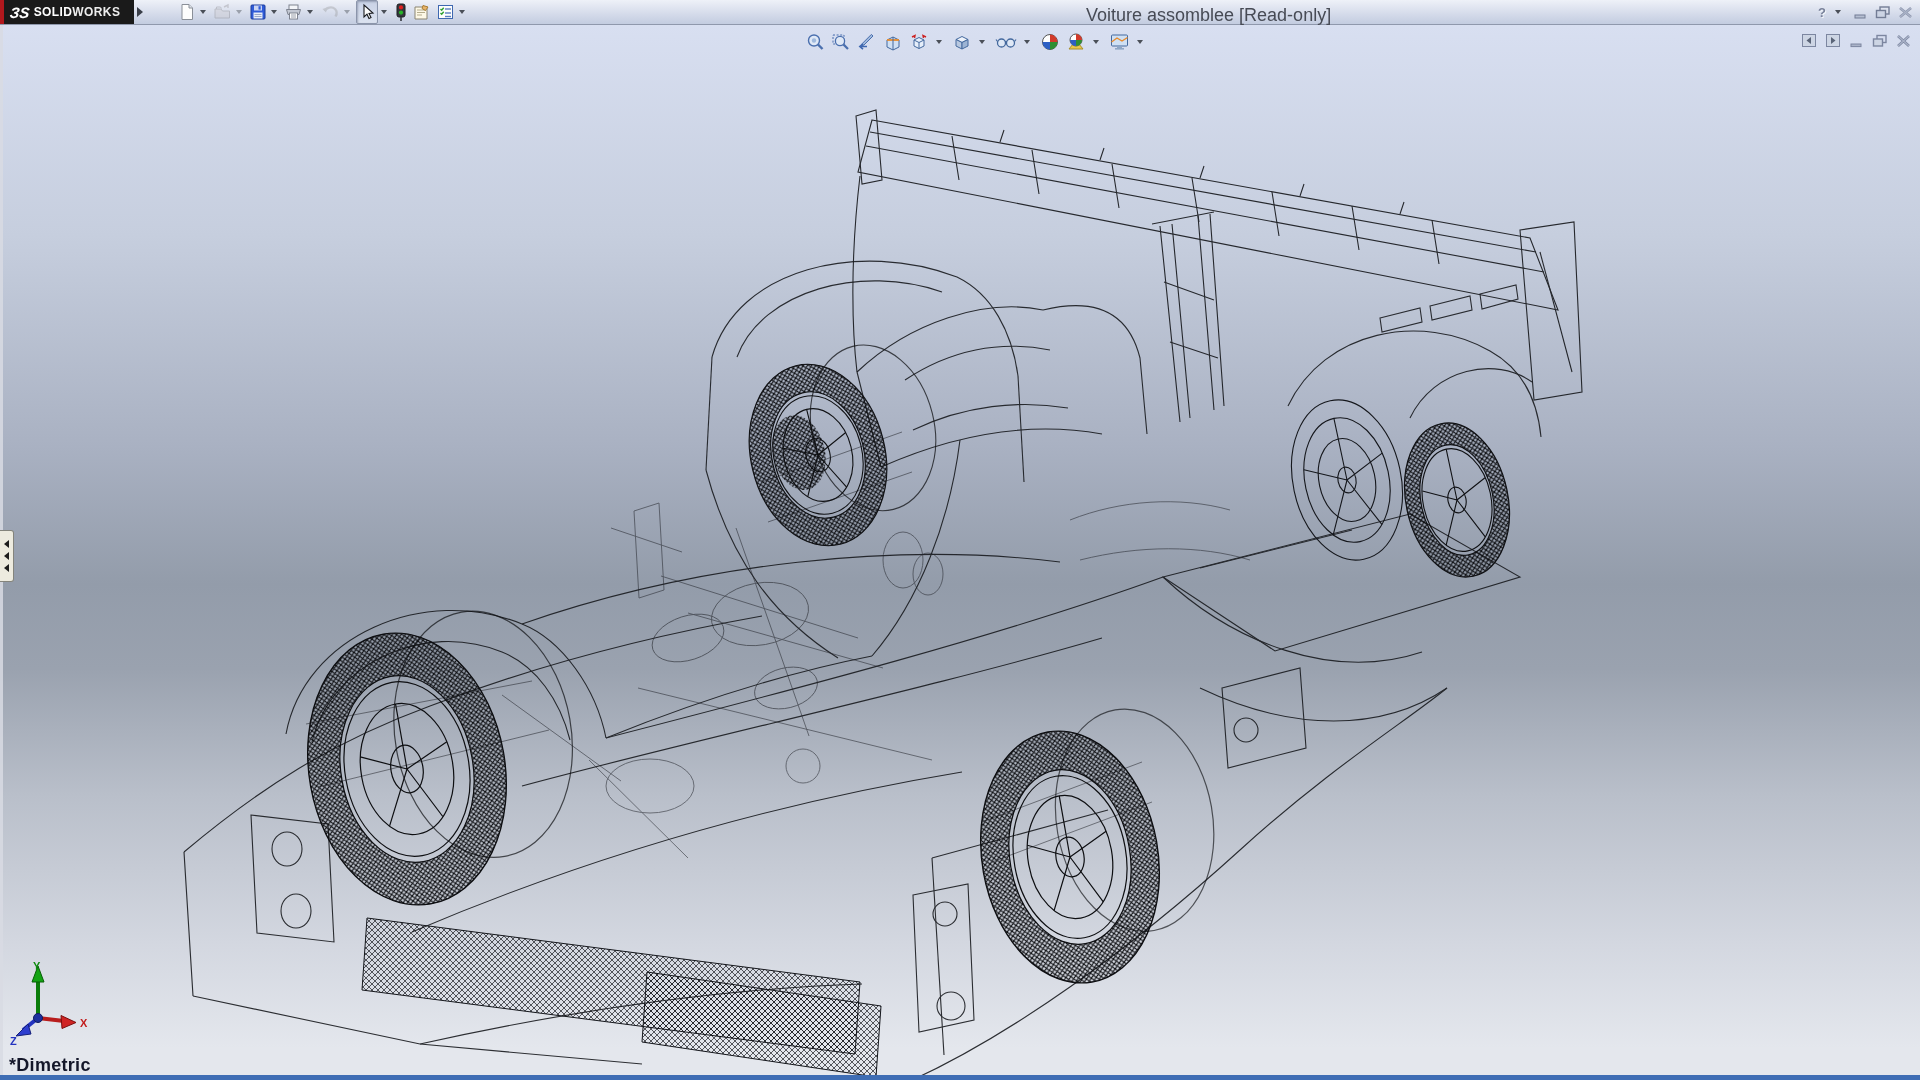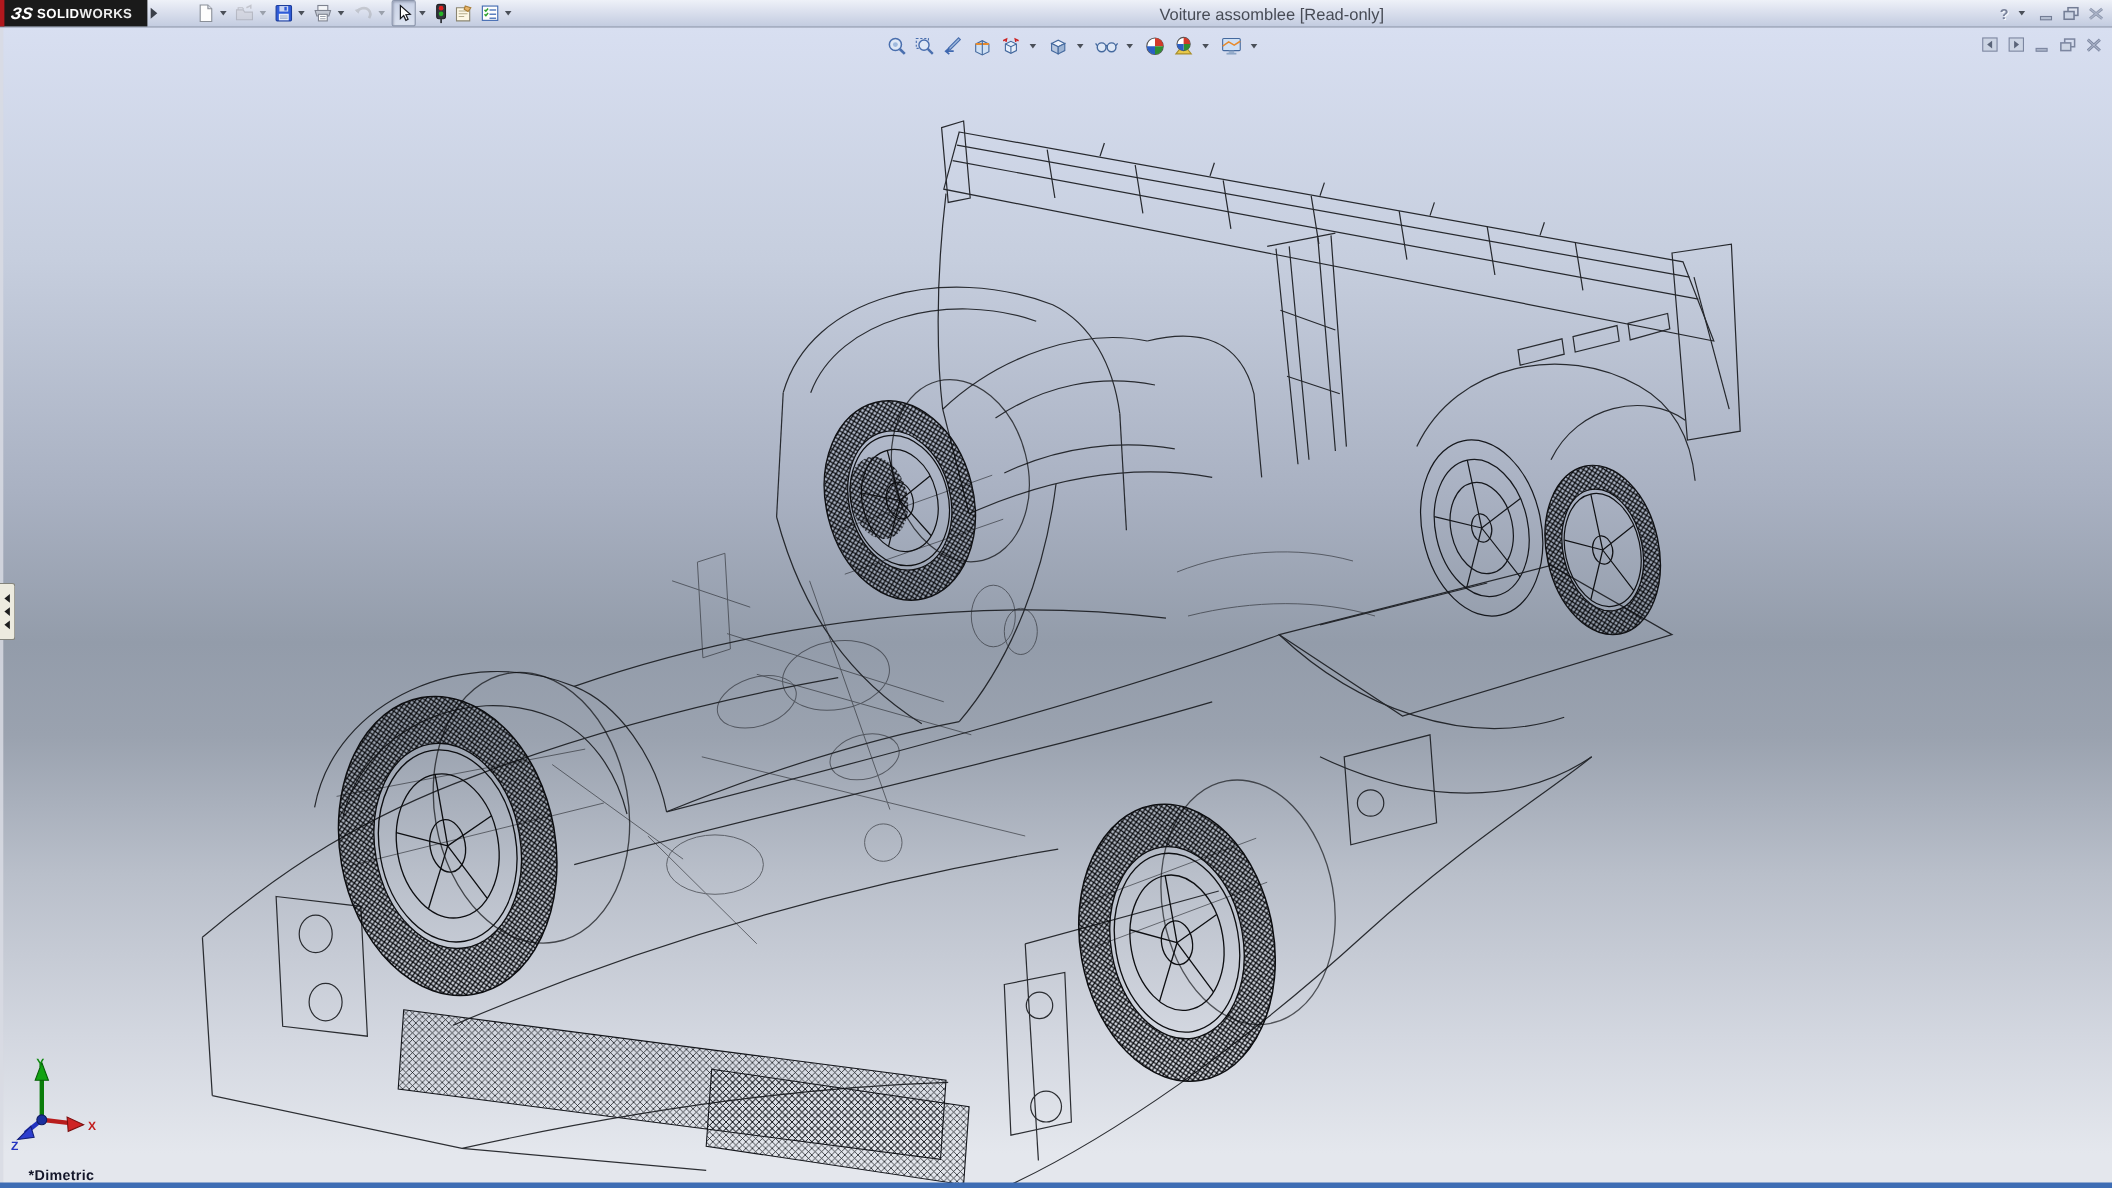--- a/index.html
+++ b/index.html
@@ -16,39 +16,39 @@
   .menu-arrow{position:absolute;left:137px;top:7px;width:0;height:0;
     border-left:6px solid #3a3f49;border-top:5px solid transparent;border-bottom:5px solid transparent;}
   .toolbar{position:absolute;left:176px;top:0;height:24px;display:flex;align-items:center;}
   .tbtn{display:flex;align-items:center;height:22px;padding:0 1px;margin:0 1px;}
   .tbtn svg{display:block;}
   .drop{width:9px;height:22px;display:flex;align-items:center;justify-content:center;margin-right:4px;}
   .drop i{width:0;height:0;border-top:4px solid #4a4f58;border-left:3.5px solid transparent;border-right:3.5px solid transparent;}
   .disabled{opacity:.42;filter:grayscale(70%);}
   .disabled + .drop i{border-top-color:#9aa0ab;}
   .pressed{background:linear-gradient(#c9d2e6,#dbe2f0);border:1px solid #8b95ab;border-radius:2px;box-shadow:inset 1px 1px 2px rgba(60,70,95,.35);}
-  .win-title{position:absolute;left:1054px;top:5px;font-size:15px;color:#474b55;white-space:nowrap;}
+  .win-title{position:absolute;left:1086px;top:5px;font-size:18px;color:#474b55;white-space:nowrap;}
   .winctl{position:absolute;right:7px;top:2px;display:flex;gap:7px;align-items:center;height:20px;}
   .help-q{font-size:13px;font-weight:bold;color:#79829a;text-shadow:1px 1px 0 #f2f5fa;}
   
   .viewport{position:absolute;top:25px;left:0;width:1920px;height:1055px;
     background:linear-gradient(180deg,
       var(--bg-top,#d8dff1) 0%, #c6cede 20%, #a9b1c2 40%,
       var(--bg-mid,#939caa) 53%, #9aa2af 61%, #b9bfca 73%,
       #d3d7e0 87%, var(--bg-bottom,#e4e7ed) 97%);}
   .leftedge{position:absolute;left:0;top:0;bottom:0;width:3px;background:#d8dbe3;opacity:.85;}
   svg.scene{position:absolute;left:0;top:0;}
   .headsup{position:absolute;left:804px;top:6px;display:flex;align-items:center;gap:4px;z-index:10;}
   .hbtn{display:flex;align-items:center;padding:1px;}
   .docctl{position:absolute;right:9px;top:8px;display:flex;gap:8px;align-items:center;z-index:10;}
   .lefttab{position:absolute;left:0;top:505px;width:13px;height:50px;background:#edebdf;
     border:1px solid #84847c;border-left:none;border-radius:0 3px 3px 0;
     display:flex;flex-direction:column;justify-content:center;align-items:center;gap:4px;z-index:10;}
   .lefttab i{width:0;height:0;border-right:5px solid #1d1d1d;border-top:4px solid transparent;border-bottom:4px solid transparent;}
-  .orient{position:absolute;left:26px;bottom:4px;font-size:13px;font-weight:bold;color:#14172a;z-index:11;letter-spacing:.3px;}
+  .orient{position:absolute;left:9px;bottom:4px;font-size:18px;font-weight:bold;color:#14172a;z-index:11;letter-spacing:.3px;}
   .strip{position:absolute;left:0;right:0;bottom:0;height:5px;background:var(--strip,#3e6db4);z-index:12;}
   .triad{position:absolute;left:6px;bottom:34px;z-index:11;}
 </style>
 </head>
 <body>
 
 <div class="titlebar">
   <div class="logo">
     <span class="glyph">ЗS</span>
     <span class="brand"><b>SOLID</b><span>WORKS</span></span>

